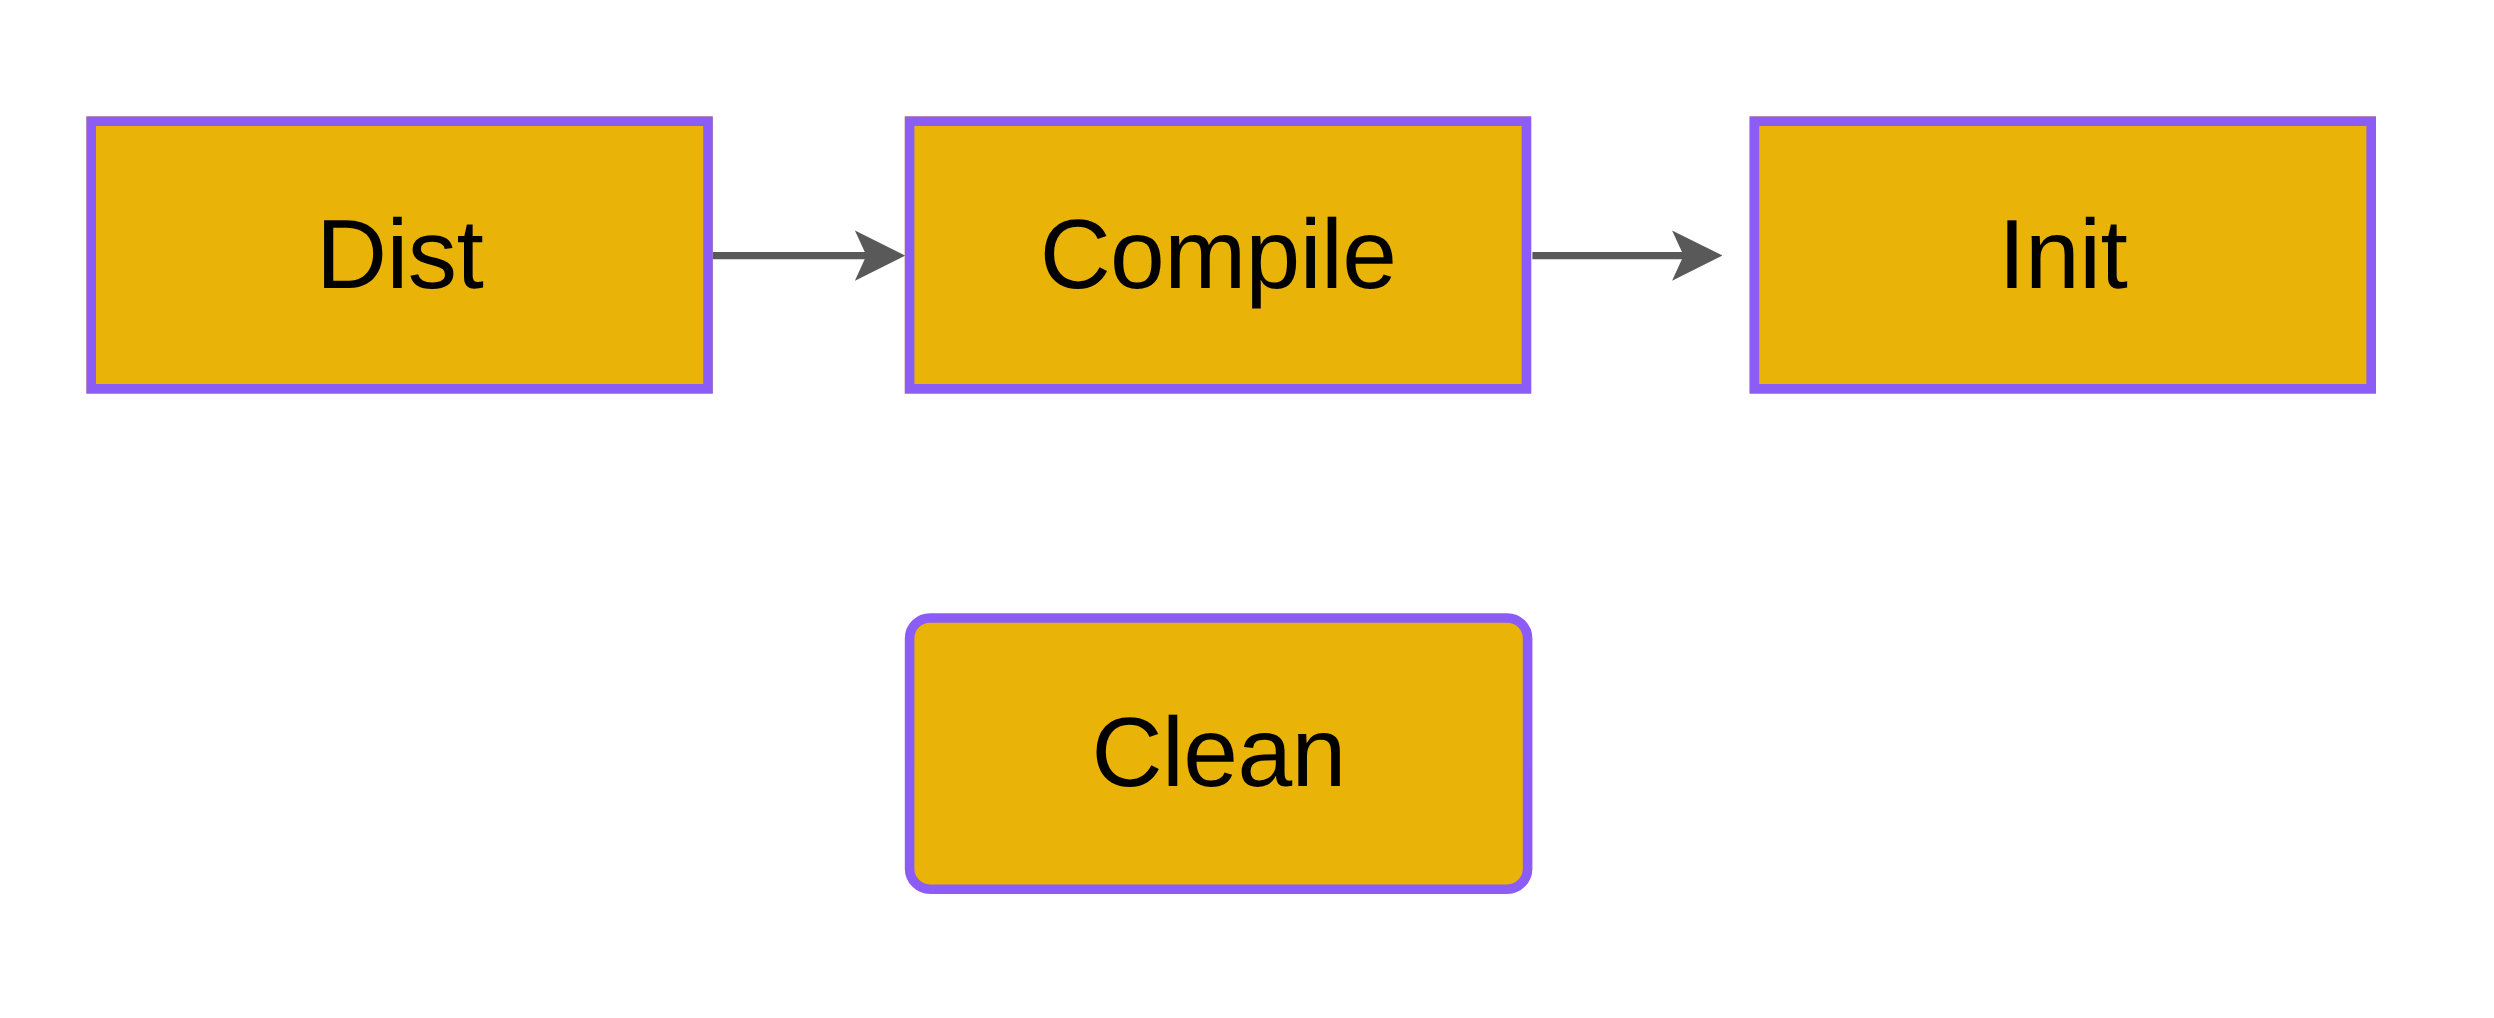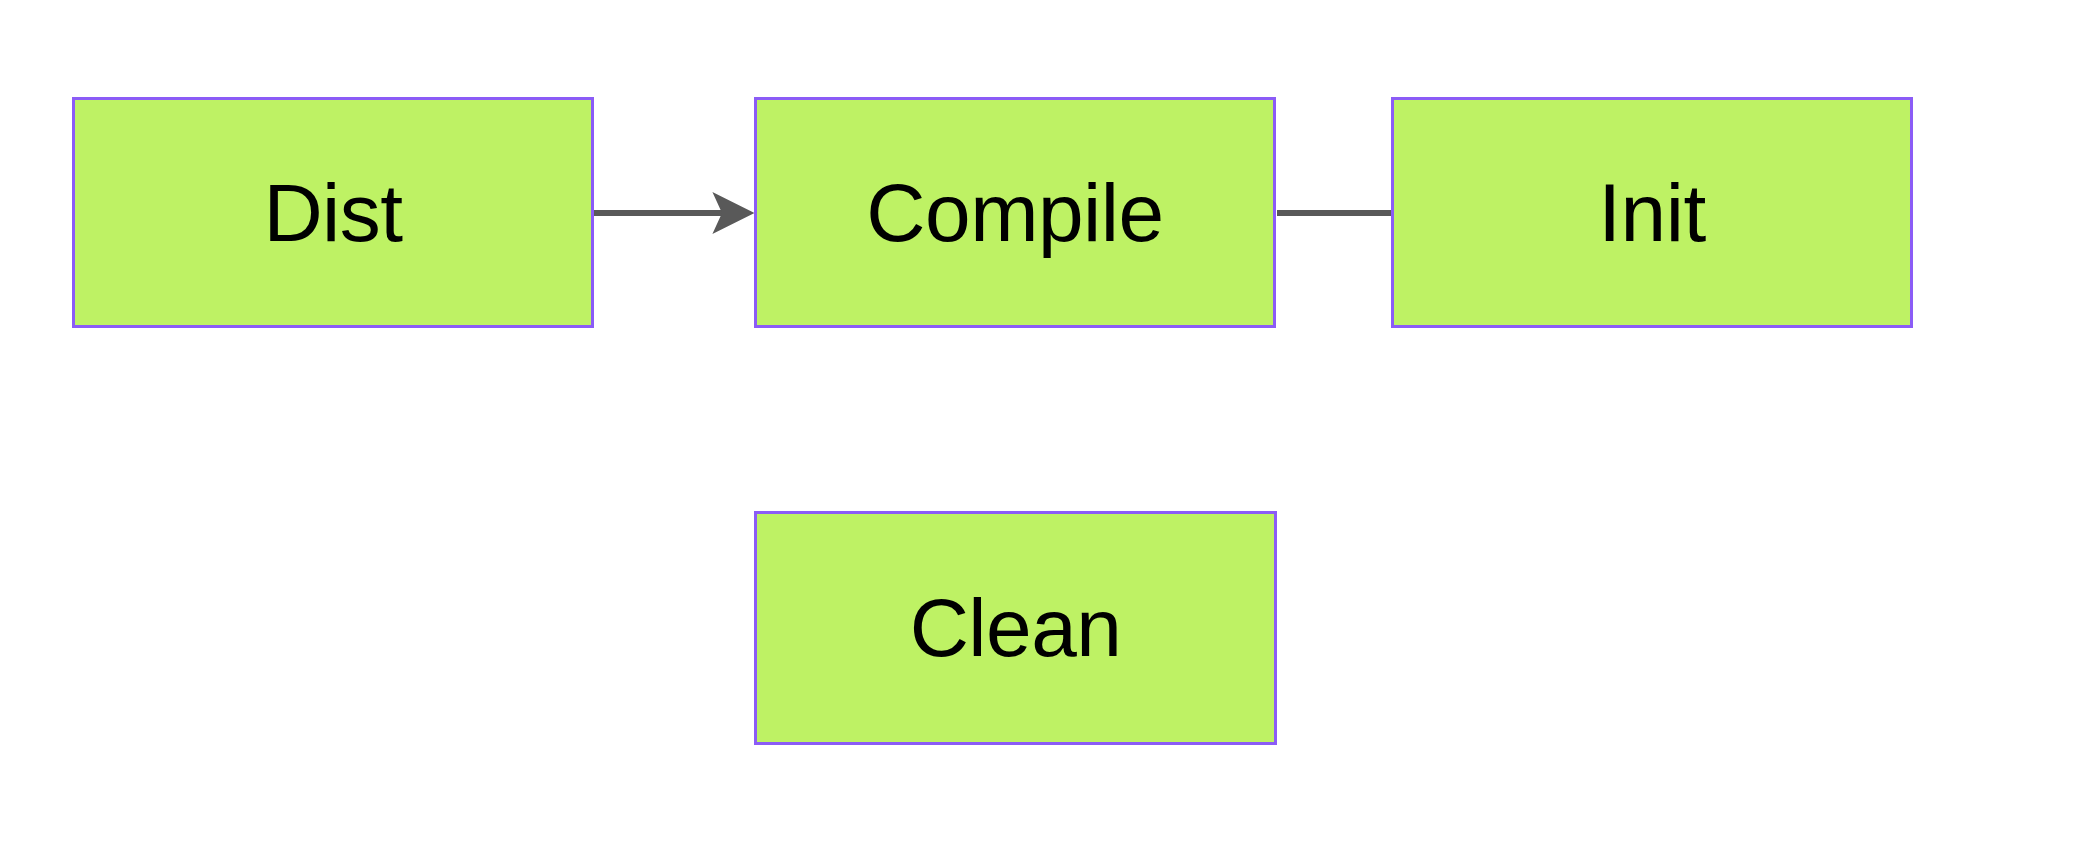--- a/index.html
+++ b/index.html
@@ -14,22 +14,22 @@
   #canvas {
     position: relative;
     width: 2078px;
     height: 848px;
     background: #ffffff;
     overflow: hidden;
   }
   .node {
     position: absolute;
     box-sizing: border-box;
-    background: #bef264;
-    border: 3px solid #8b5cf6;
+    background: #eab308;
+    border: 8px solid #8b5cf6;
     display: flex;
     align-items: center;
     justify-content: center;
   }
   .node-label {
     font-family: "Liberation Sans", sans-serif;
     font-size: 82px;
     line-height: 1;
     font-weight: 400;
     color: #000000;
@@ -41,22 +41,22 @@
     position: absolute;
     left: 0;
     top: 0;
     width: 2078px;
     height: 848px;
     pointer-events: none;
   }
   
   #node-dist    { left: 72px;  top: 97px;  width: 522px; height: 231px; }
   #node-compile { left: 754px; top: 97px;  width: 522px; height: 231px; align-items: center; }
-  #node-init    { left: 1391px;top: 97px;  width: 522px; height: 231px; }
-  #node-clean   { left: 754px; top: 511px; width: 523px; height: 234px; }
+  #node-init    { left: 1458px;top: 97px;  width: 522px; height: 231px; }
+  #node-clean   { left: 754px; top: 511px; width: 523px; height: 234px; border-radius: 21px; }
 </style>
 </head>
 <body>
 
 <div id="canvas">
 
   <svg class="edge-layer" viewBox="0 0 2078 848" width="2078" height="848" xmlns="http://www.w3.org/2000/svg">
     <defs>
       <marker id="arrowhead" markerWidth="7" markerHeight="7" refX="5.6" refY="3.5" orient="auto" markerUnits="strokeWidth">
         <polygon points="0,0 7,3.5 0,7 1.6,3.5" fill="#595959"></polygon>

